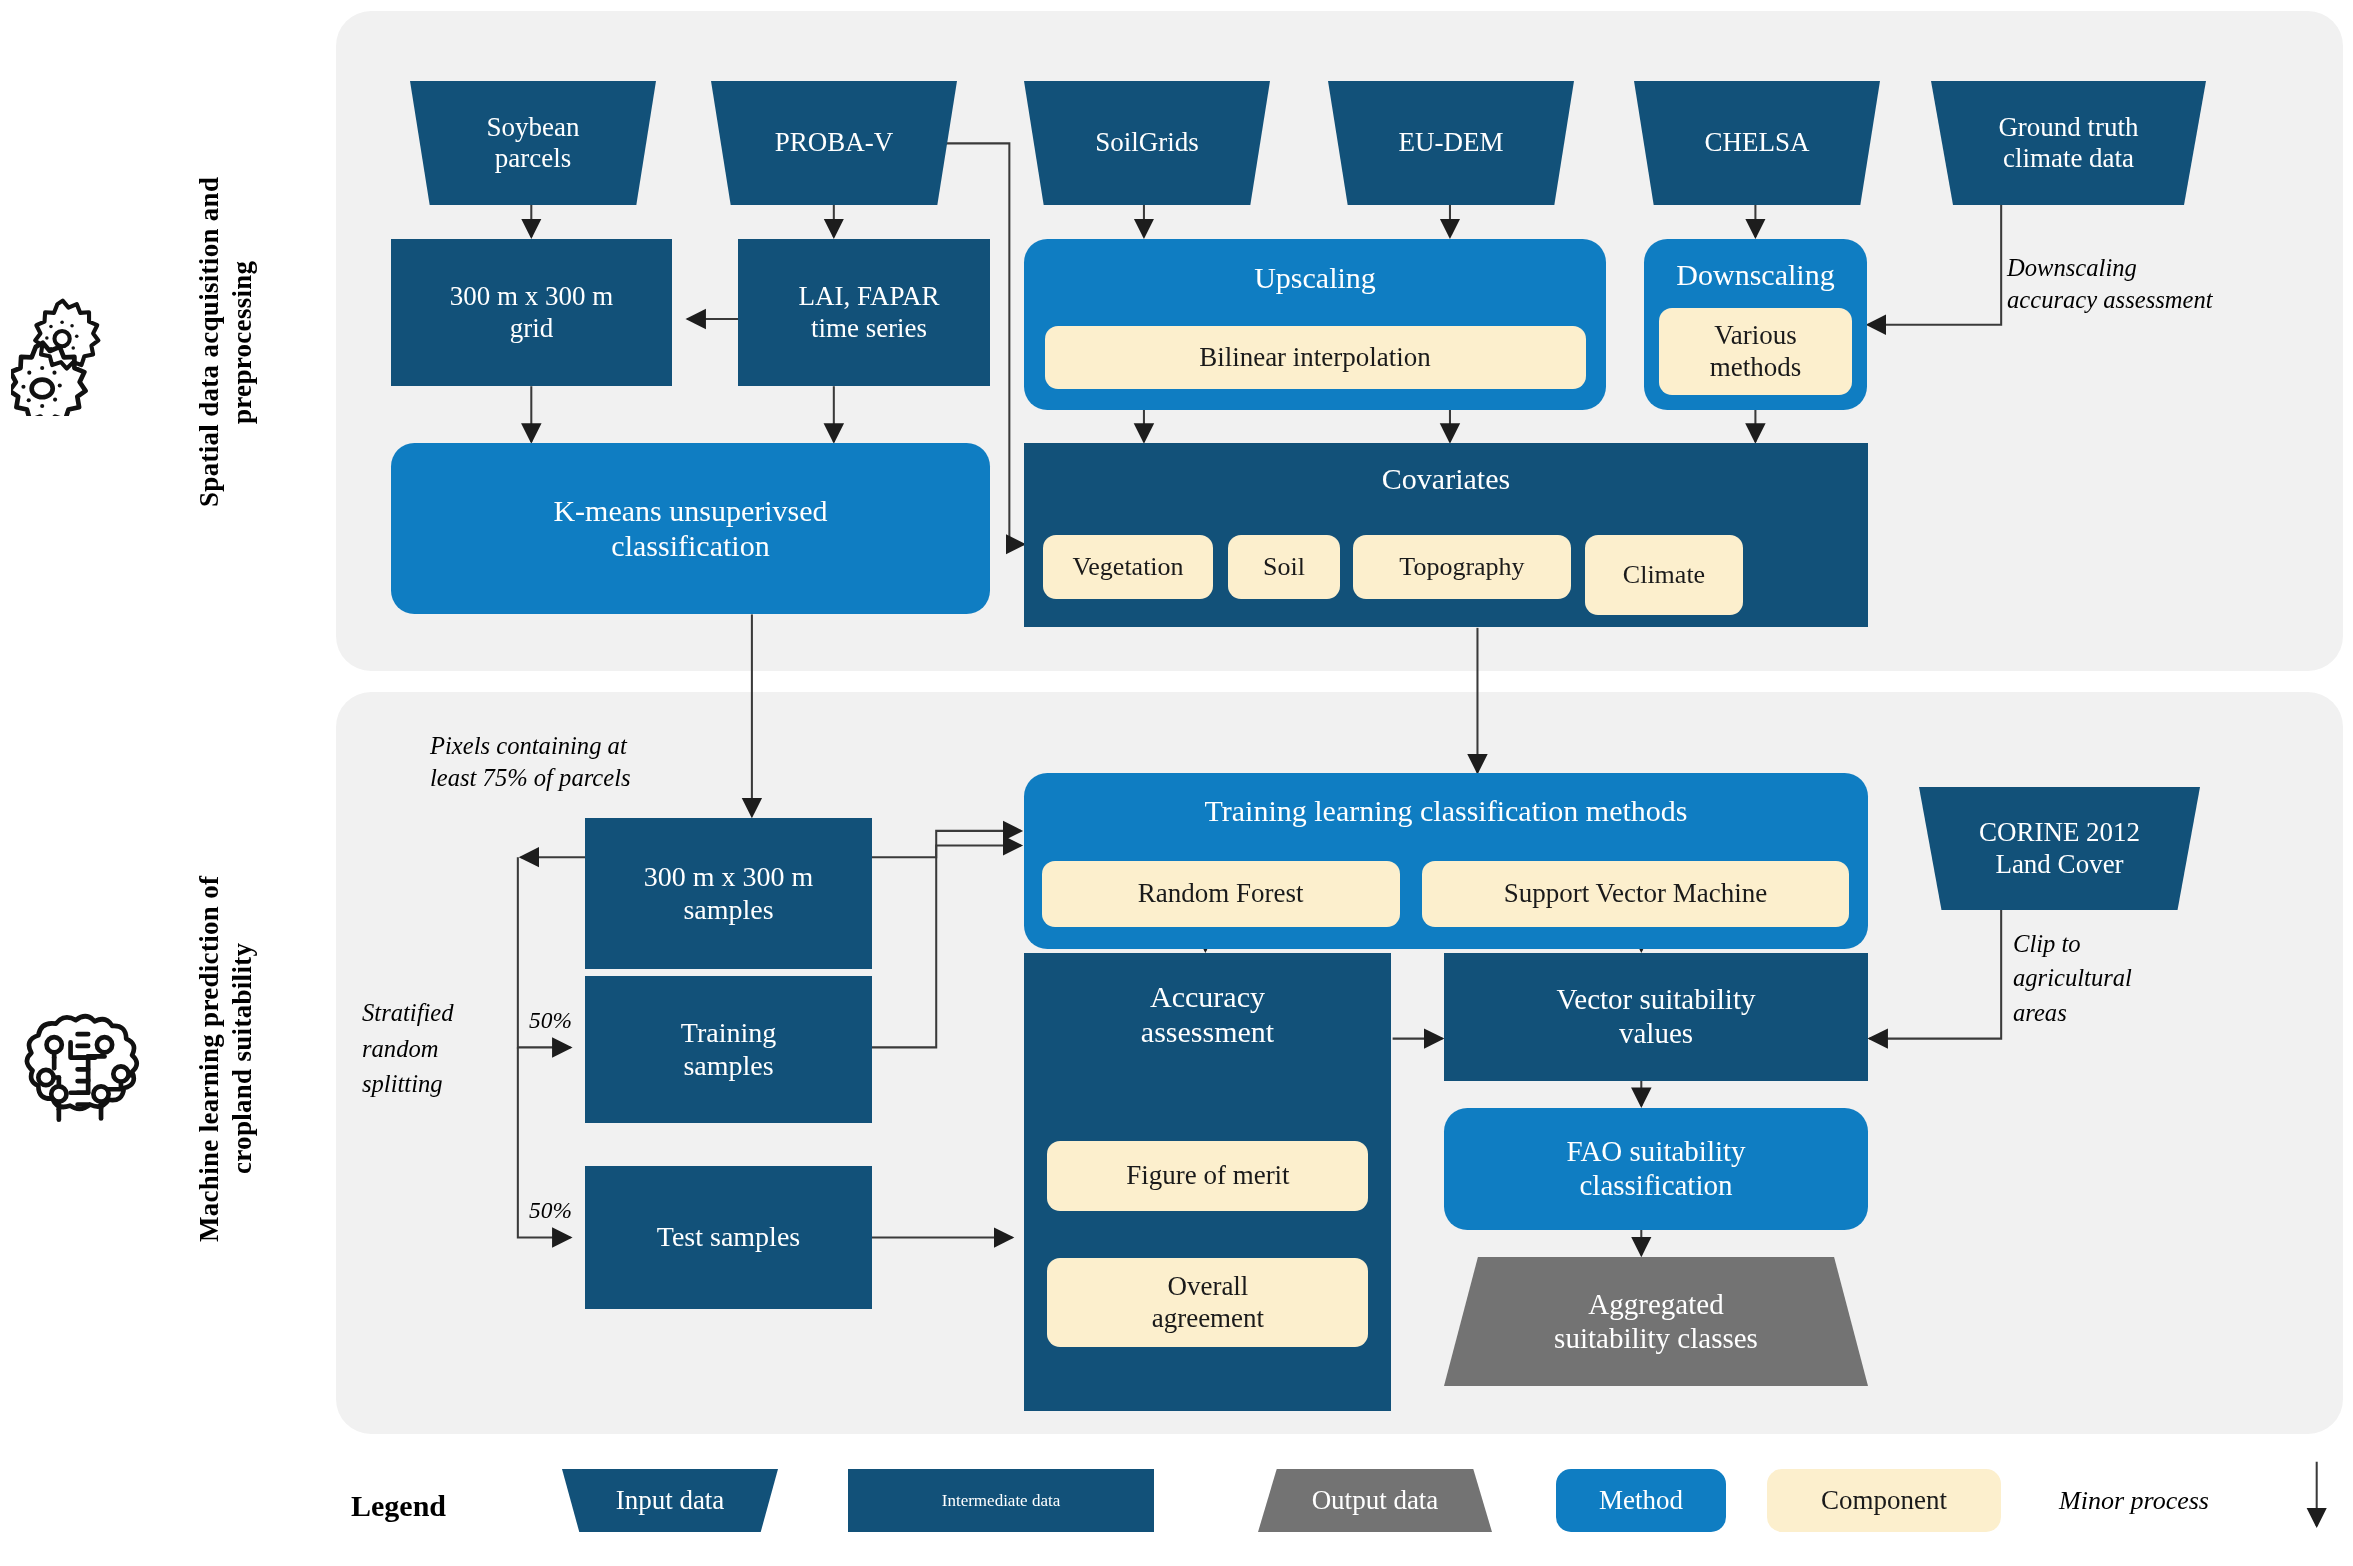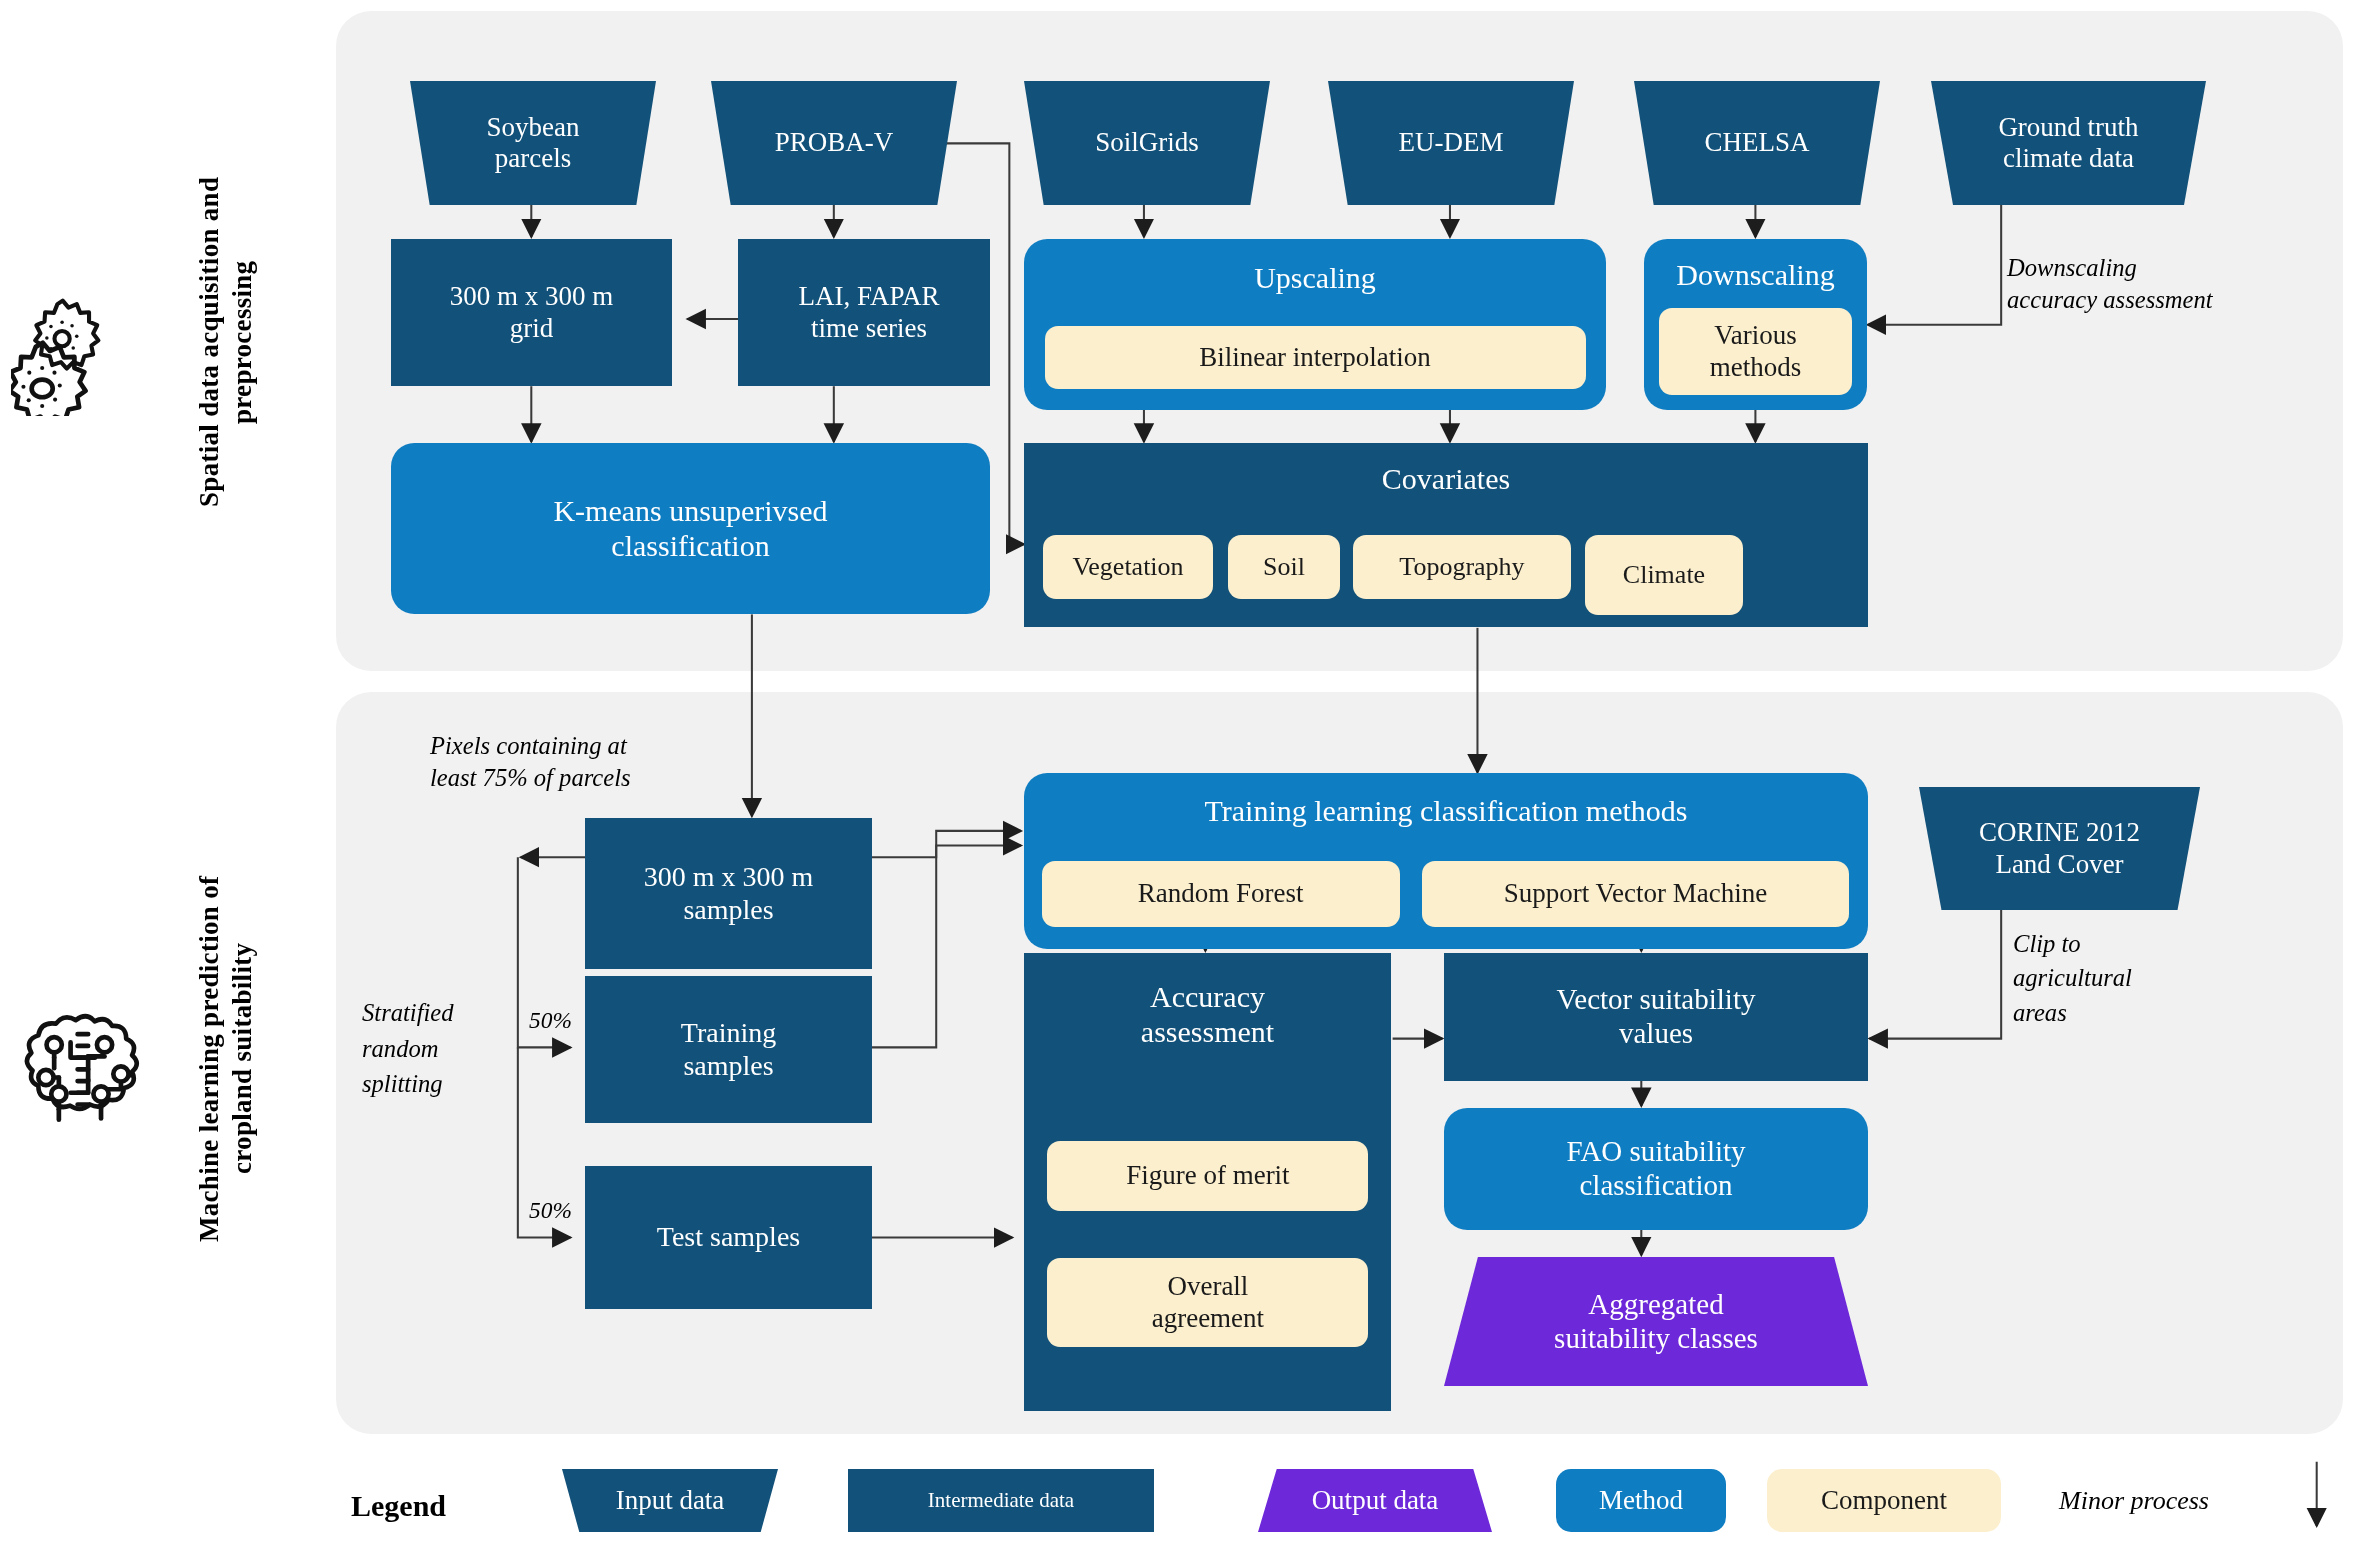--- a/index.html
+++ b/index.html
@@ -47,21 +47,21 @@
   
   .n-dark { background: #125179; }
 
   
   .n-trap-in {
     background: #125179;
     clip-path: polygon(0% 0%, 100% 0%, 92% 100%, 8% 100%);
   }
   
   .n-trap-out {
-    background: #6d28d9;
+    background: #737373;
     clip-path: polygon(8% 0%, 92% 0%, 100% 100%, 0% 100%);
   }
 
   
   .n-method {
     background: #0f7dc2;
     border-radius: 23.4px;
   }
 
   
@@ -398,21 +398,21 @@
     <span class="lbl" style="white-space:pre-line;">Aggregated
 suitability classes</span>
   </div>
 
   <div class="legend-label" style="left:351px; top:1489px; font-size:30px;">Legend</div>
 
   <div class="legend-item n-trap-in" style="left:562px; top:1469px; width:216px; height:63px; font-size:27px;">
     <span>Input data</span>
   </div>
 
-  <div class="legend-item n-dark" style="left:848px; top:1469px; width:306px; height:63px; font-size:21px;">
+  <div class="legend-item n-dark" style="left:848px; top:1469px; width:306px; height:63px; font-size:17px;">
     <span>Intermediate data</span>
   </div>
 
   <div class="legend-item n-trap-out" style="left:1258px; top:1469px; width:234px; height:63px; font-size:27px;">
     <span>Output data</span>
   </div>
 
   <div class="legend-item n-method" style="left:1556px; top:1469px; width:170px; height:63px; font-size:27px; border-radius:15px;">
     <span>Method</span>
   </div>

